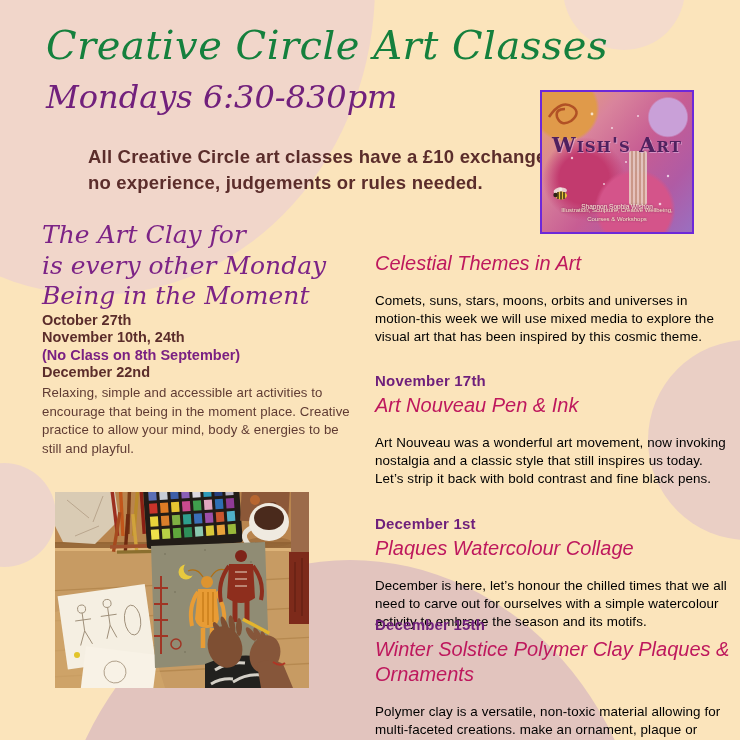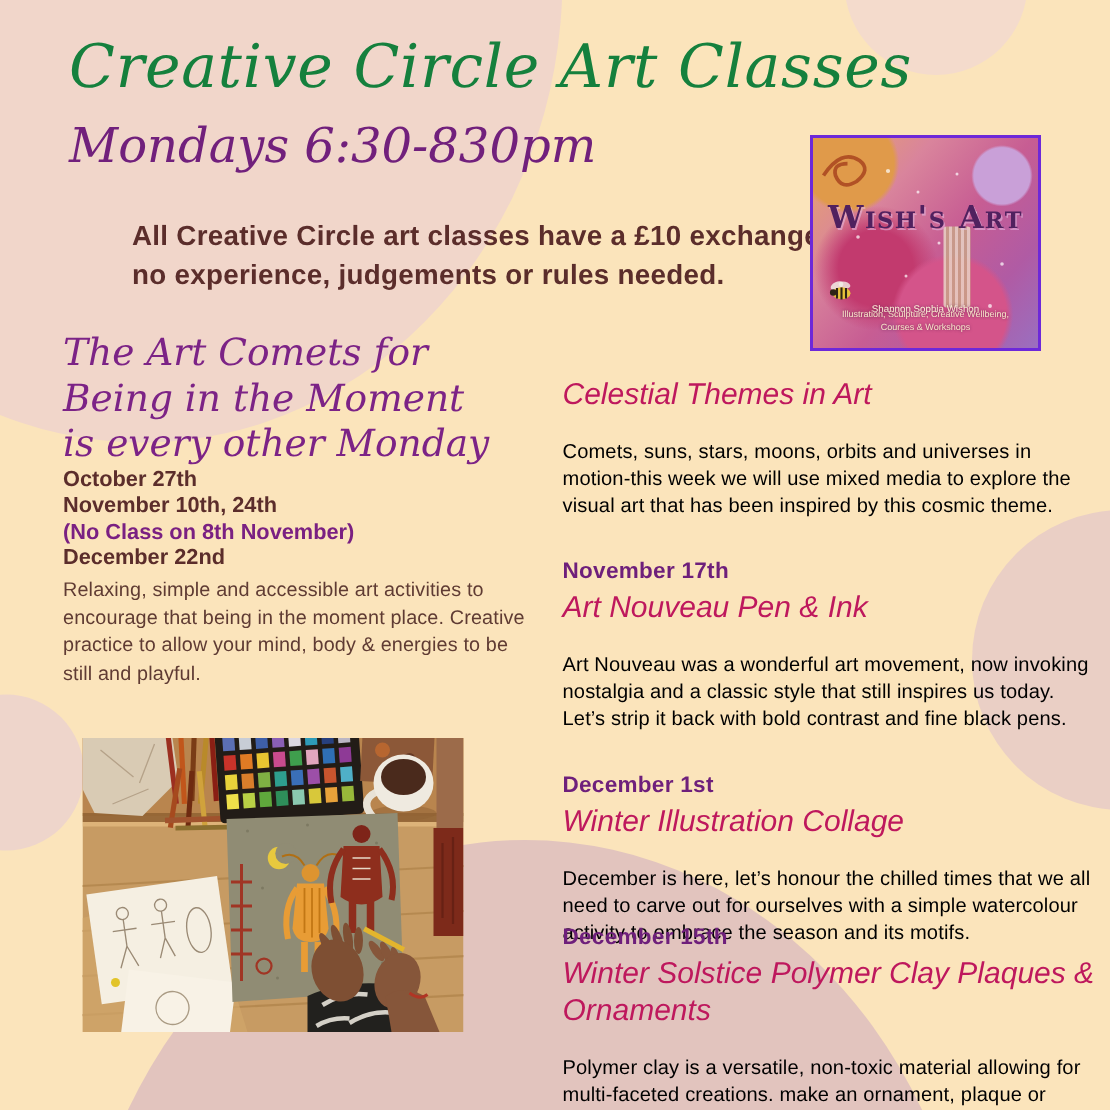--- a/index.html
+++ b/index.html
@@ -144,28 +144,28 @@
       <div class="logo-name">Wish's Art</div>
       <div class="logo-byline">Shannon Sophia Wishon</div>
       <div class="logo-services">
         <div>Illustration, Sculpture, Creative Wellbeing,</div>
         <div>Courses &amp; Workshops</div>
       </div>
     </div>
   </div>
 
   <div class="moment-heading">
-    <div>The Art Comets for</div>
+    <div>The Art Clay for</div>
+    <div>is every other Monday</div>
     <div>Being in the Moment</div>
-    <div>is every other Monday</div>
   </div>
   <div class="moment-dates">
     <div>October 27th</div>
     <div>November 10th, 24th</div>
-    <div class="note">(No Class on 8th November)</div>
+    <div class="note">(No Class on 8th September)</div>
     <div>December 22nd</div>
   </div>
   <div class="moment-desc">Relaxing, simple and accessible art activities to encourage that being in the moment place. Creative practice to allow your mind, body &amp; energies to be still and playful.</div>
 
   <svg class="photo" viewBox="0 0 254 196" width="254" height="196">
 
     <rect width="254" height="196" fill="#C79B63"></rect>
     <g stroke="#AD8047" stroke-width="1.4" opacity=".65" transform="rotate(-3 127 98)">
       <line x1="-10" y1="92" x2="264" y2="92"></line>
         <line x1="-10" y1="122" x2="264" y2="122"></line>
@@ -335,21 +335,21 @@
     <div class="session-title">Celestial Themes in Art</div>
     <div class="session-desc">Comets, suns, stars, moons, orbits and universes in motion-this week we will use mixed media to explore the visual art that has been inspired by this cosmic theme.</div>
   </div>
   <div class="session s2">
     <div class="session-date">November 17th</div>
     <div class="session-title">Art Nouveau Pen &amp; Ink</div>
     <div class="session-desc">Art Nouveau was a wonderful art movement, now invoking nostalgia and a classic style that still inspires us today. Let’s strip it back with bold contrast and fine black pens.</div>
   </div>
   <div class="session s3">
     <div class="session-date">December 1st</div>
-    <div class="session-title">Winter Illustration Collage</div>
+    <div class="session-title">Plaques Watercolour Collage</div>
     <div class="session-desc">December is here, let’s honour the chilled times that we all need to carve out for ourselves with a simple watercolour activity to embrace the season and its motifs.</div>
   </div>
   <div class="session s4">
     <div class="session-date">December 15th</div>
     <div class="session-title">Winter Solstice Polymer Clay Plaques &amp; Ornaments</div>
     <div class="session-desc">Polymer clay is a versatile, non-toxic material allowing for multi-faceted creations. make an ornament, plaque or brooch this week!</div>
   </div>
 
 </div>
 

